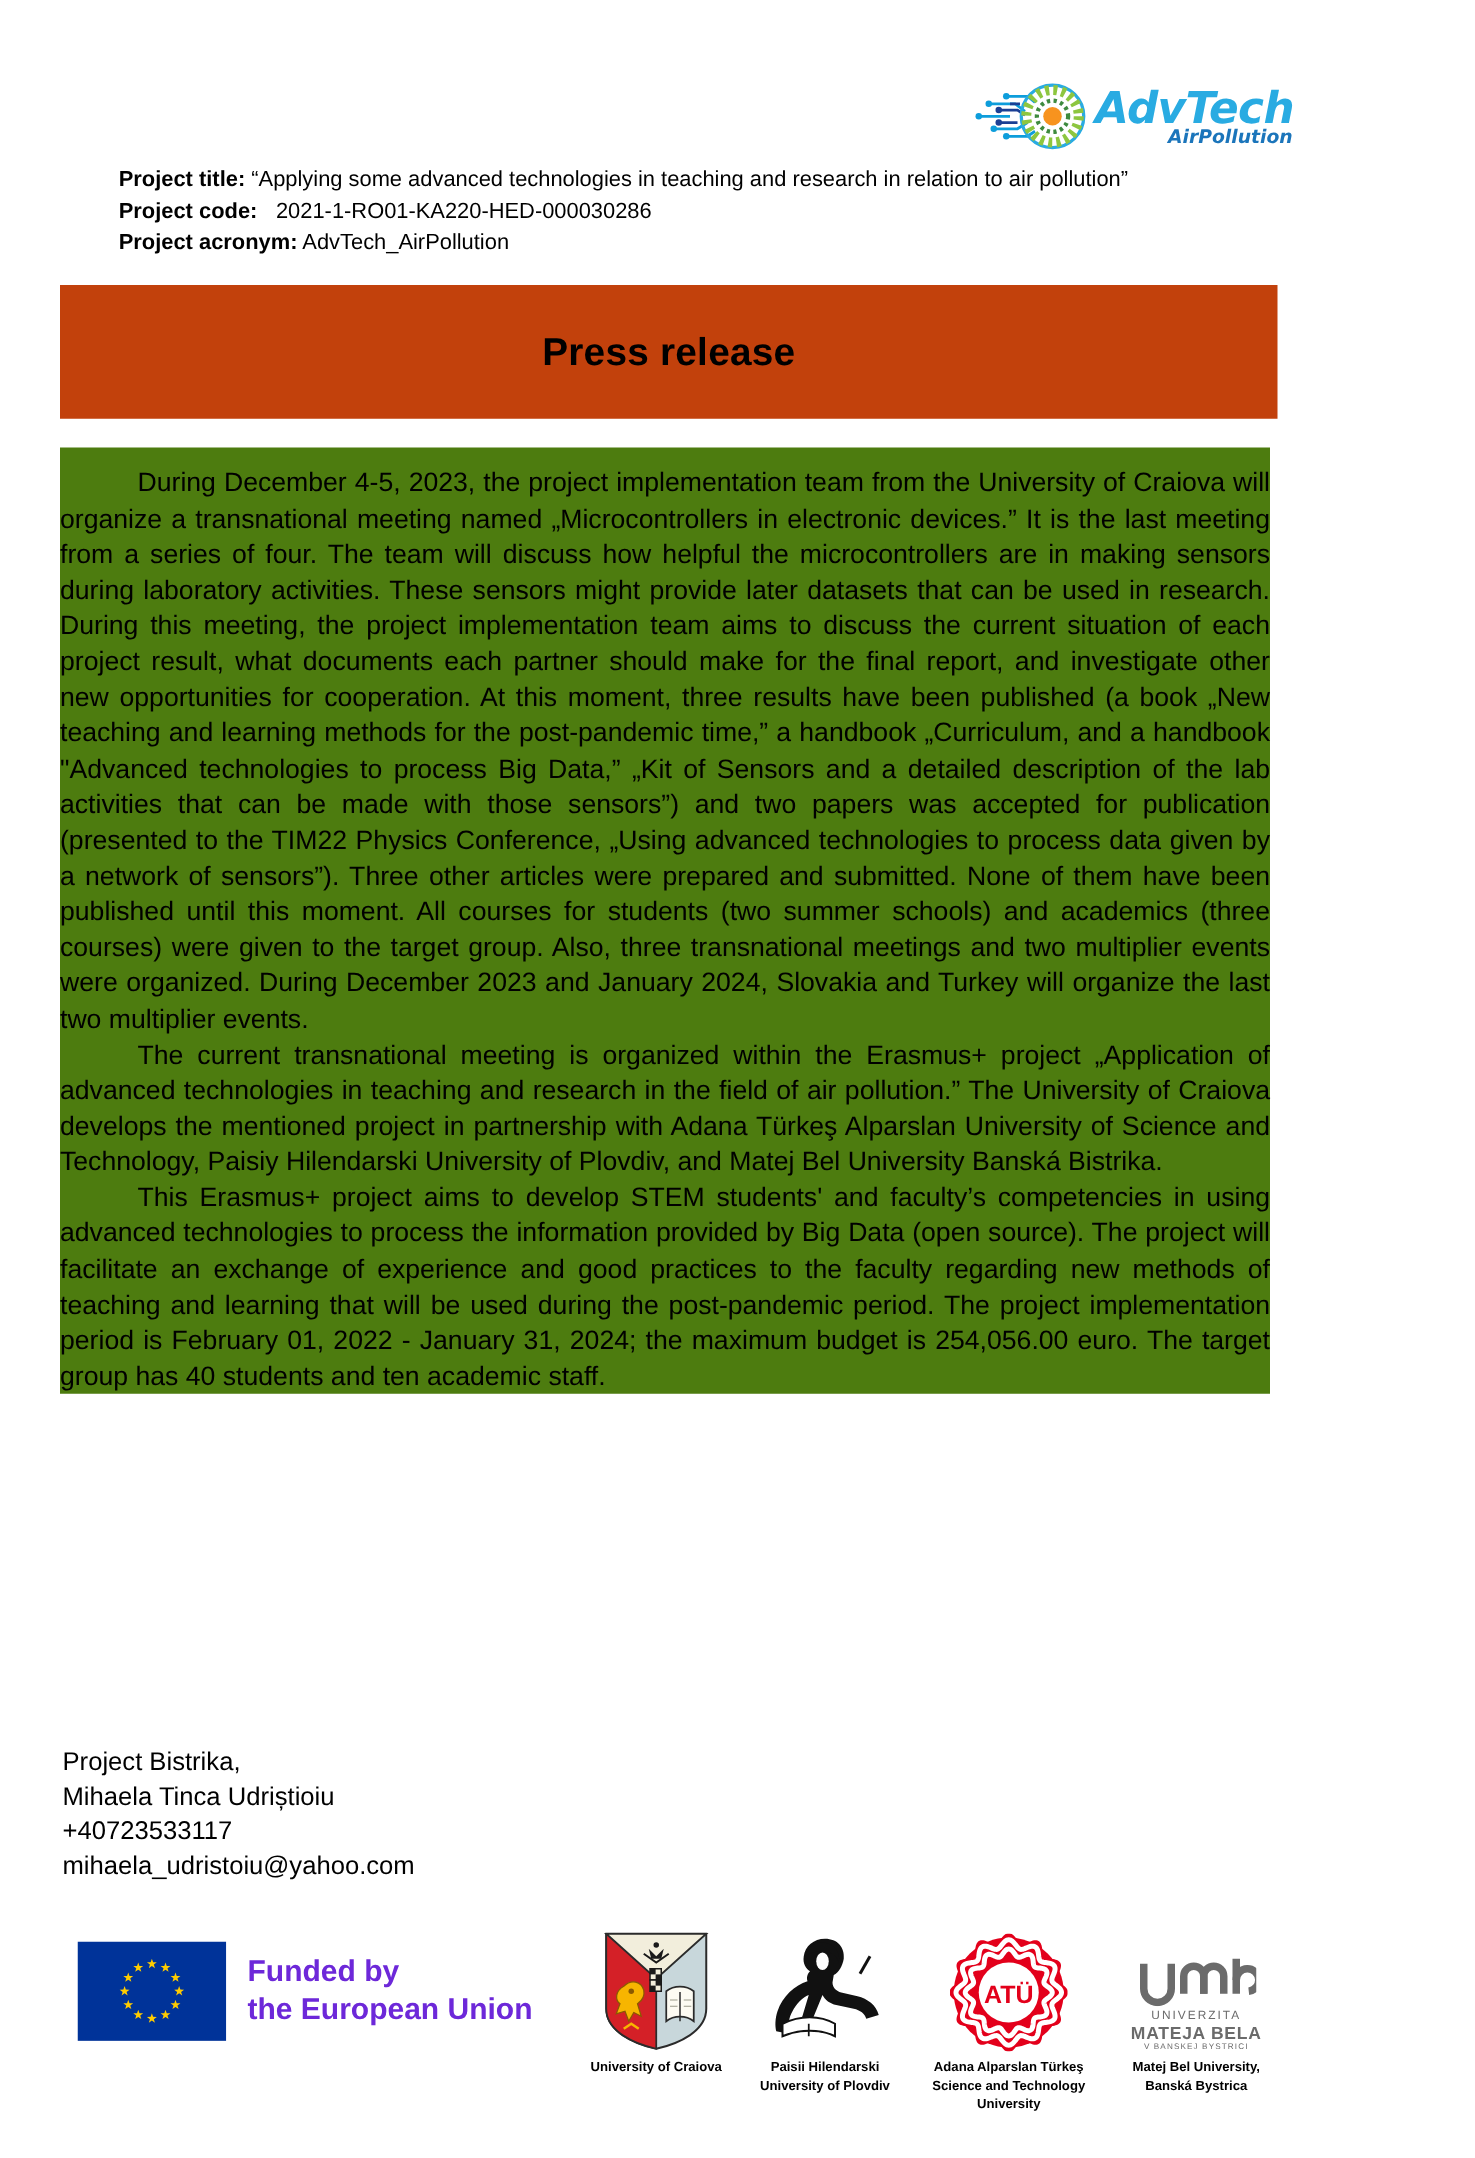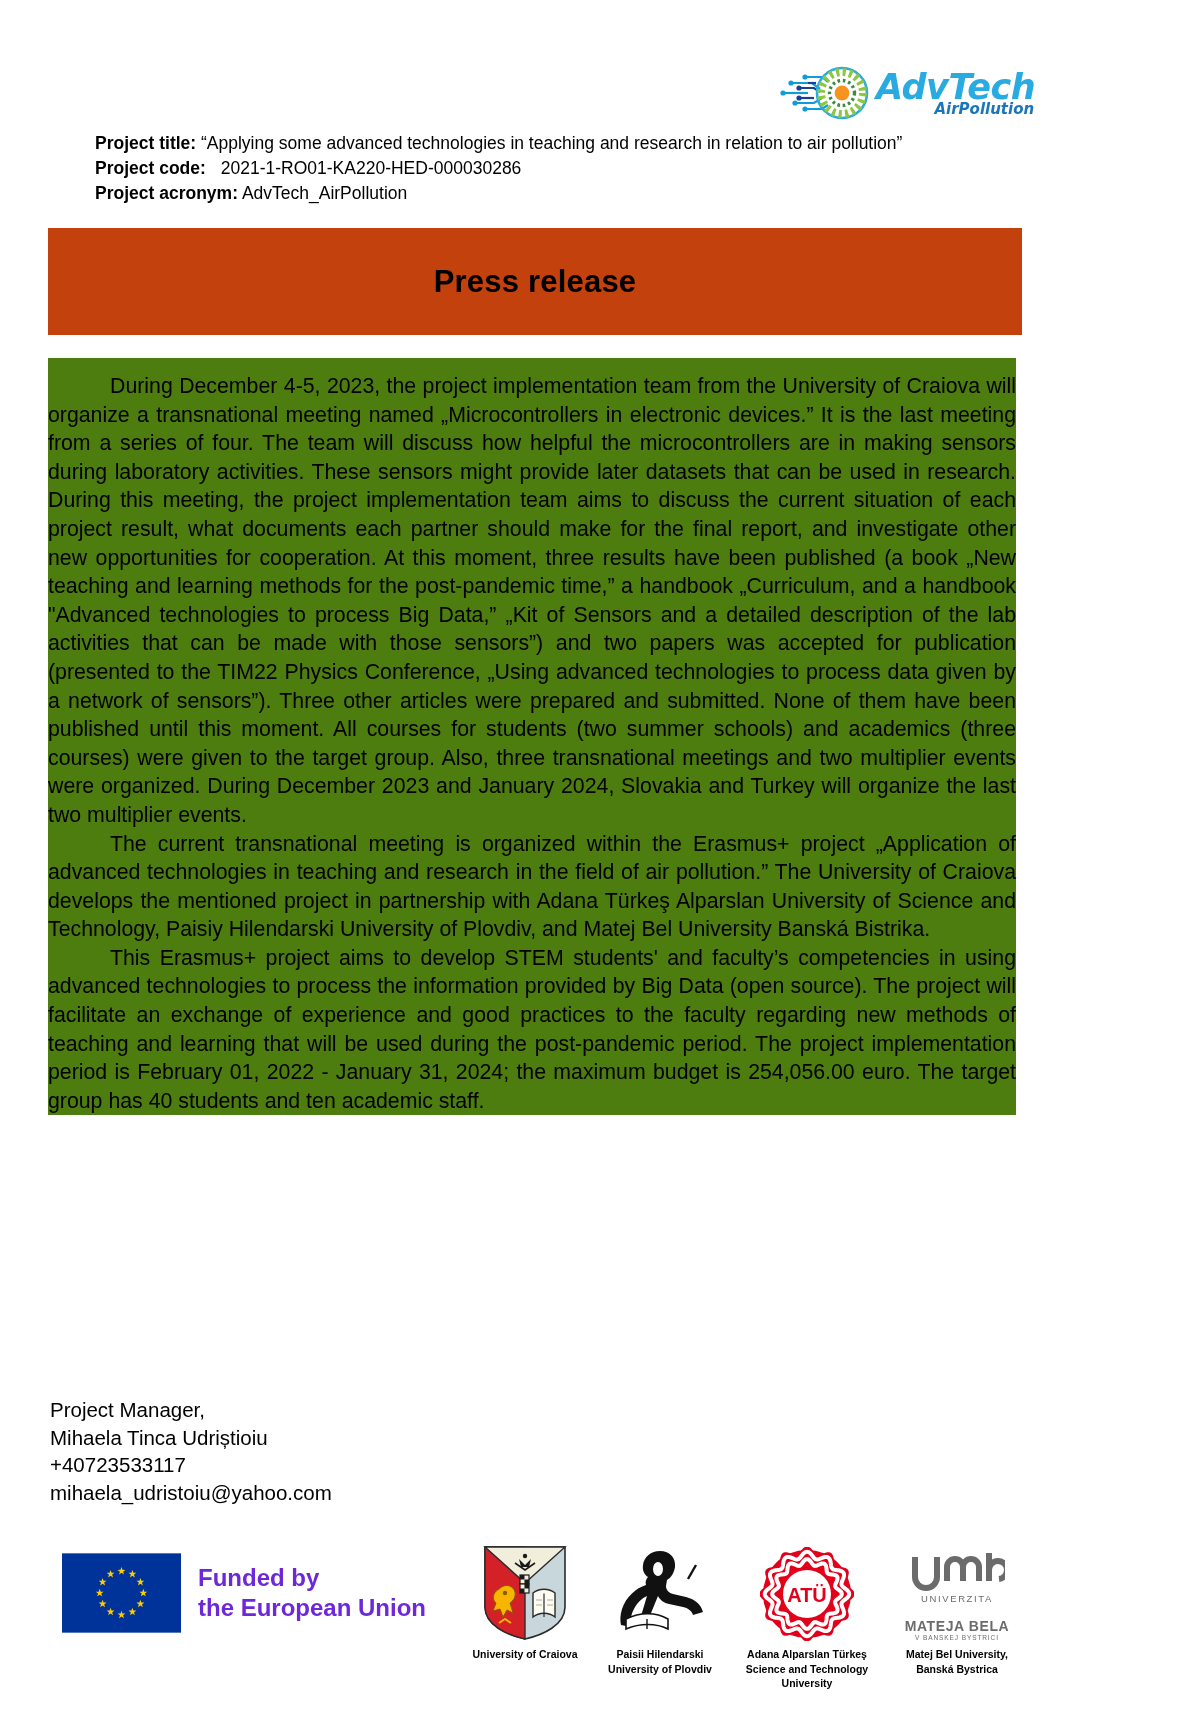--- a/index.html
+++ b/index.html
@@ -180,21 +180,21 @@
   #partner-atu     { left: 722px; top: 0px; }
   #partner-umb     { left: 872px; top: 0px; }
 
   .umb-text {
     text-align: center;
     line-height: 1;
     color: #6B6B6B;
   }
   .umb-logo-mark { display:block; margin: 0 auto; }
   .umb-l1 { font-size: 9.5px; letter-spacing: 1.6px; margin-top: 3px; }
-  .umb-l2 { font-size: 14px; font-weight: bold; letter-spacing: 0.6px; margin-top: 15px; }
+  .umb-l2 { font-size: 14px; font-weight: bold; letter-spacing: 0.6px; margin-top: 1px; }
   .umb-l3 { font-size: 6.5px; letter-spacing: 0.9px; margin-top: 2px; }
 </style>
 </head>
 <body>
 
 <div class="page">
 
   <div class="header-logo">
     <svg class="logo-mark" viewBox="0 0 112 56">
       <g stroke="#0D9DDB" stroke-width="2.2" fill="none">
@@ -251,21 +251,21 @@
     <span class="banner-title">Press release</span>
   </div>
 
   <div class="body-wrap">
     <p class="p1">During December 4-5, 2023, the project implementation team from the University of Craiova will organize a transnational meeting named „Microcontrollers in electronic devices.” It is the last meeting from a series of four. The team will discuss how helpful the microcontrollers are in making sensors during laboratory activities. These sensors might provide later datasets that can be used in research. During this meeting, the project implementation team aims to discuss the current situation of each project result, what documents each partner should make for the final report, and investigate other new opportunities for cooperation. At this moment, three results have been published (a book „New teaching and learning methods for the post-pandemic time,” a handbook „Curriculum, and a handbook "Advanced technologies to process Big Data,” „Kit of Sensors and a detailed description of the lab activities that can be made with those sensors”) and two papers was accepted for publication (presented to the TIM22 Physics Conference, „Using advanced technologies to process data given by a network of sensors”). Three other articles were prepared and submitted. None of them have been published until this moment. All courses for students (two summer schools) and academics (three courses) were given to the target group. Also, three transnational meetings and two multiplier events were organized. During December 2023 and January 2024, Slovakia and Turkey will organize the last two multiplier events.</p>
     <p>The current transnational meeting is organized within the Erasmus+ project „Application of advanced technologies in teaching and research in the field of air pollution.” The University of Craiova develops the mentioned project in partnership with Adana Türkeş Alparslan University of Science and Technology, Paisiy Hilendarski University of Plovdiv, and Matej Bel University Banská Bistrika.</p>
     <p>This Erasmus+ project aims to develop STEM students' and faculty’s competencies in using advanced technologies to process the information provided by Big Data (open source). The project will facilitate an exchange of experience and good practices to the faculty regarding new methods of teaching and learning that will be used during the post-pandemic period. The project implementation period is February 01, 2022 - January 31, 2024; the maximum budget is 254,056.00 euro. The target group has 40 students and ten academic staff.</p>
   </div>
 
   <div class="contact">
-    <div>Project Manager,</div>
+    <div>Project Bistrika,</div>
     <div>Mihaela Tinca Udriștioiu</div>
     <div>+40723533117</div>
     <div>mihaela_udristoiu@yahoo.com</div>
   </div>
 
   <div class="footer">
 
     <div class="eu-block">
       <svg class="eu-flag" viewBox="0 0 120 80">
         <rect x="0" y="0" width="120" height="80" fill="#003399"></rect>

